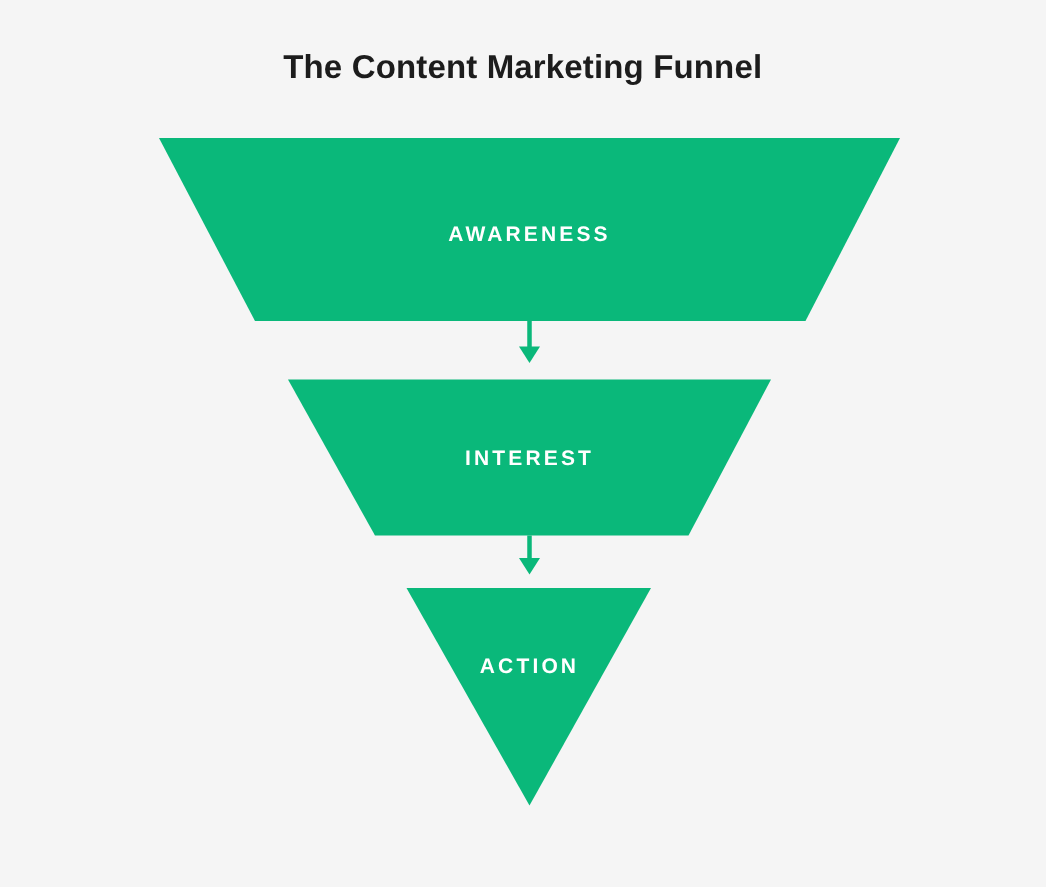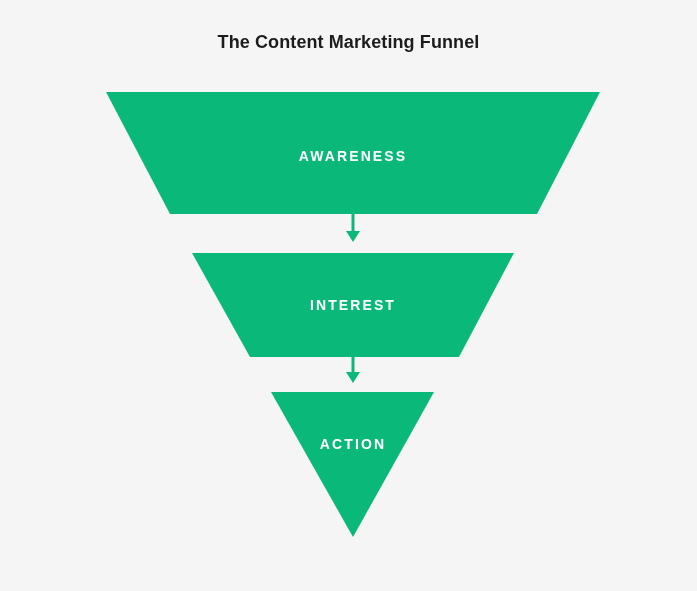--- a/index.html
+++ b/index.html
@@ -19,21 +19,21 @@
     width: 697px;
     height: 591px;
     background: #f5f5f5;
   }
   .chart-title {
     position: absolute;
     left: 0;
     top: 32px;
     width: 697px;
     text-align: center;
-    font-size: 18px;
+    font-size: 22px;
     font-weight: bold;
     letter-spacing: 0.1px;
     color: #1c1c1c;
     font-family: "Liberation Sans", sans-serif;
   }
   .funnel-svg {
     position: absolute;
     left: 0;
     top: 0;
   }

